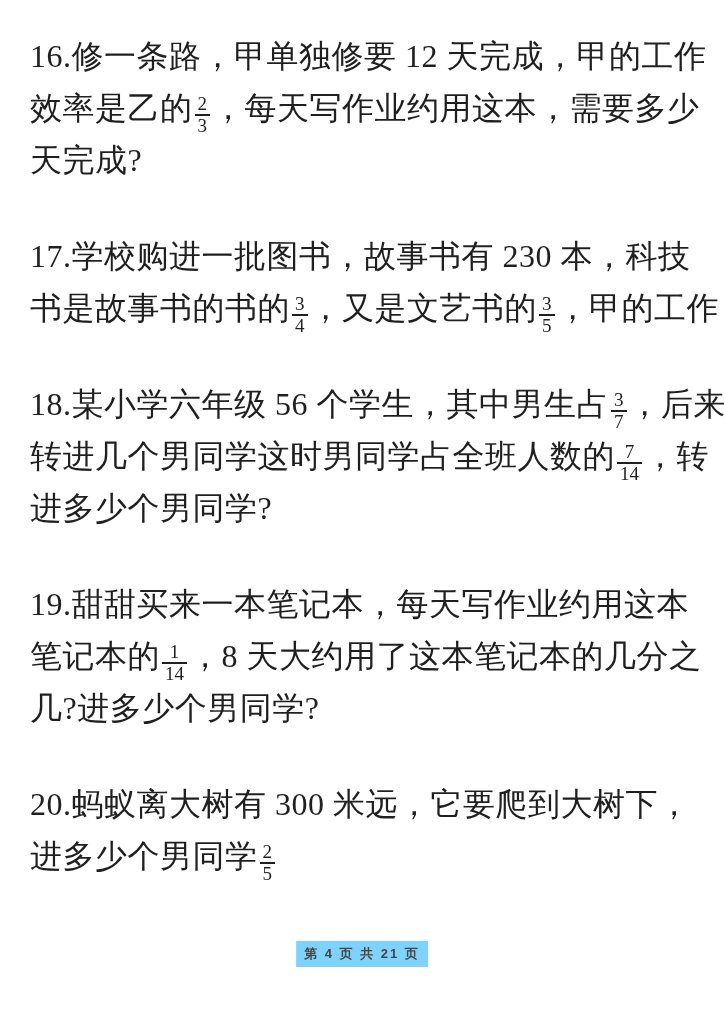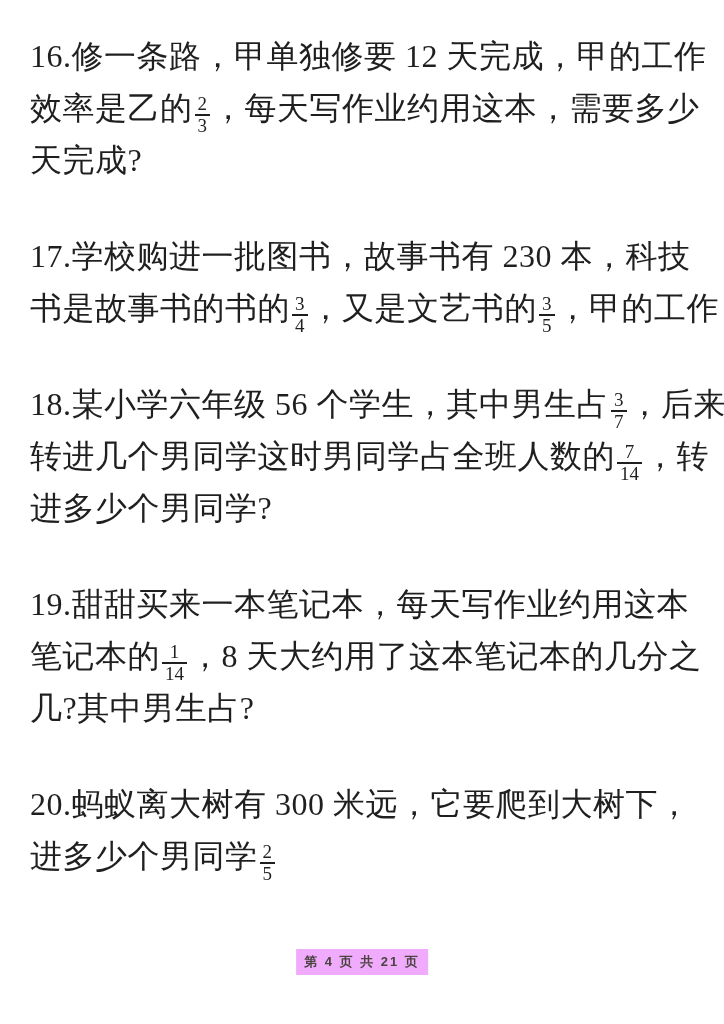--- a/index.html
+++ b/index.html
@@ -81,26 +81,26 @@
             <span class="den">14</span>
           </span><span>，转</span></div>
         <div class="line"><span>进多少个男同学?</span></div>
       </div>
       <div class="problem">
         <div class="line"><span>19.甜甜买来一本笔记本，每天写作业约用这本</span></div>
         <div class="line"><span>笔记本的</span><span class="frac">
             <span class="num">1</span>
             <span class="den">14</span>
           </span><span>，8 天大约用了这本笔记本的几分之</span></div>
-        <div class="line"><span>几?其中男生占?</span></div>
+        <div class="line"><span>几?进多少个男同学?</span></div>
       </div>
       <div class="problem">
         <div class="line"><span>20.蚂蚁离大树有 300 米远，它要爬到大树下，</span></div>
         <div class="line"><span>进多少个男同学</span><span class="frac">
             <span class="num">2</span>
             <span class="den">5</span>
           </span></div>
       </div>
     </div>
-  <div class="footer" id="footer" style="background: #f0abfc; color: rgb(74, 67, 64); margin-top: 8px;">
+  <div class="footer" id="footer" style="background: #7dd3fc; color: rgb(74, 67, 64);">
     <span>第 4 页 共 21 页</span>
   </div>
 </div>
 
 </body></html>

